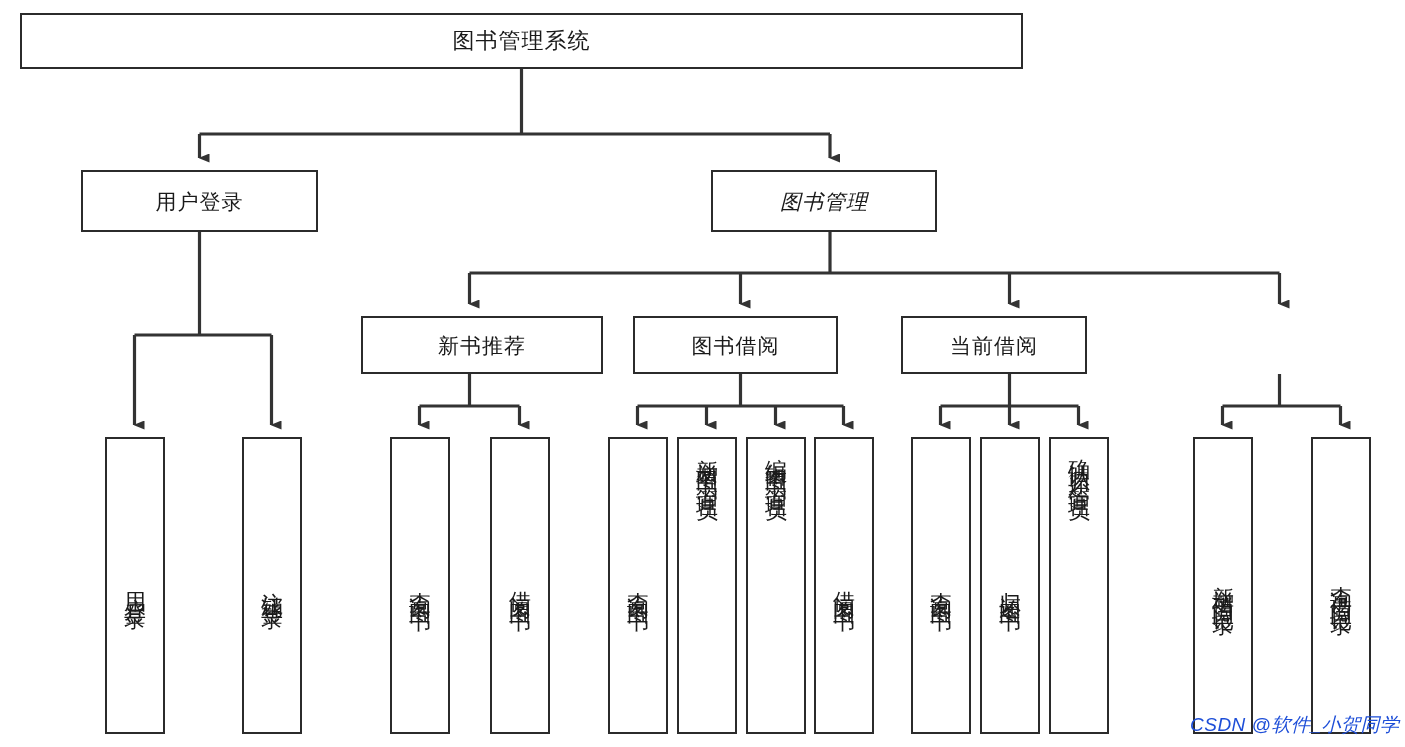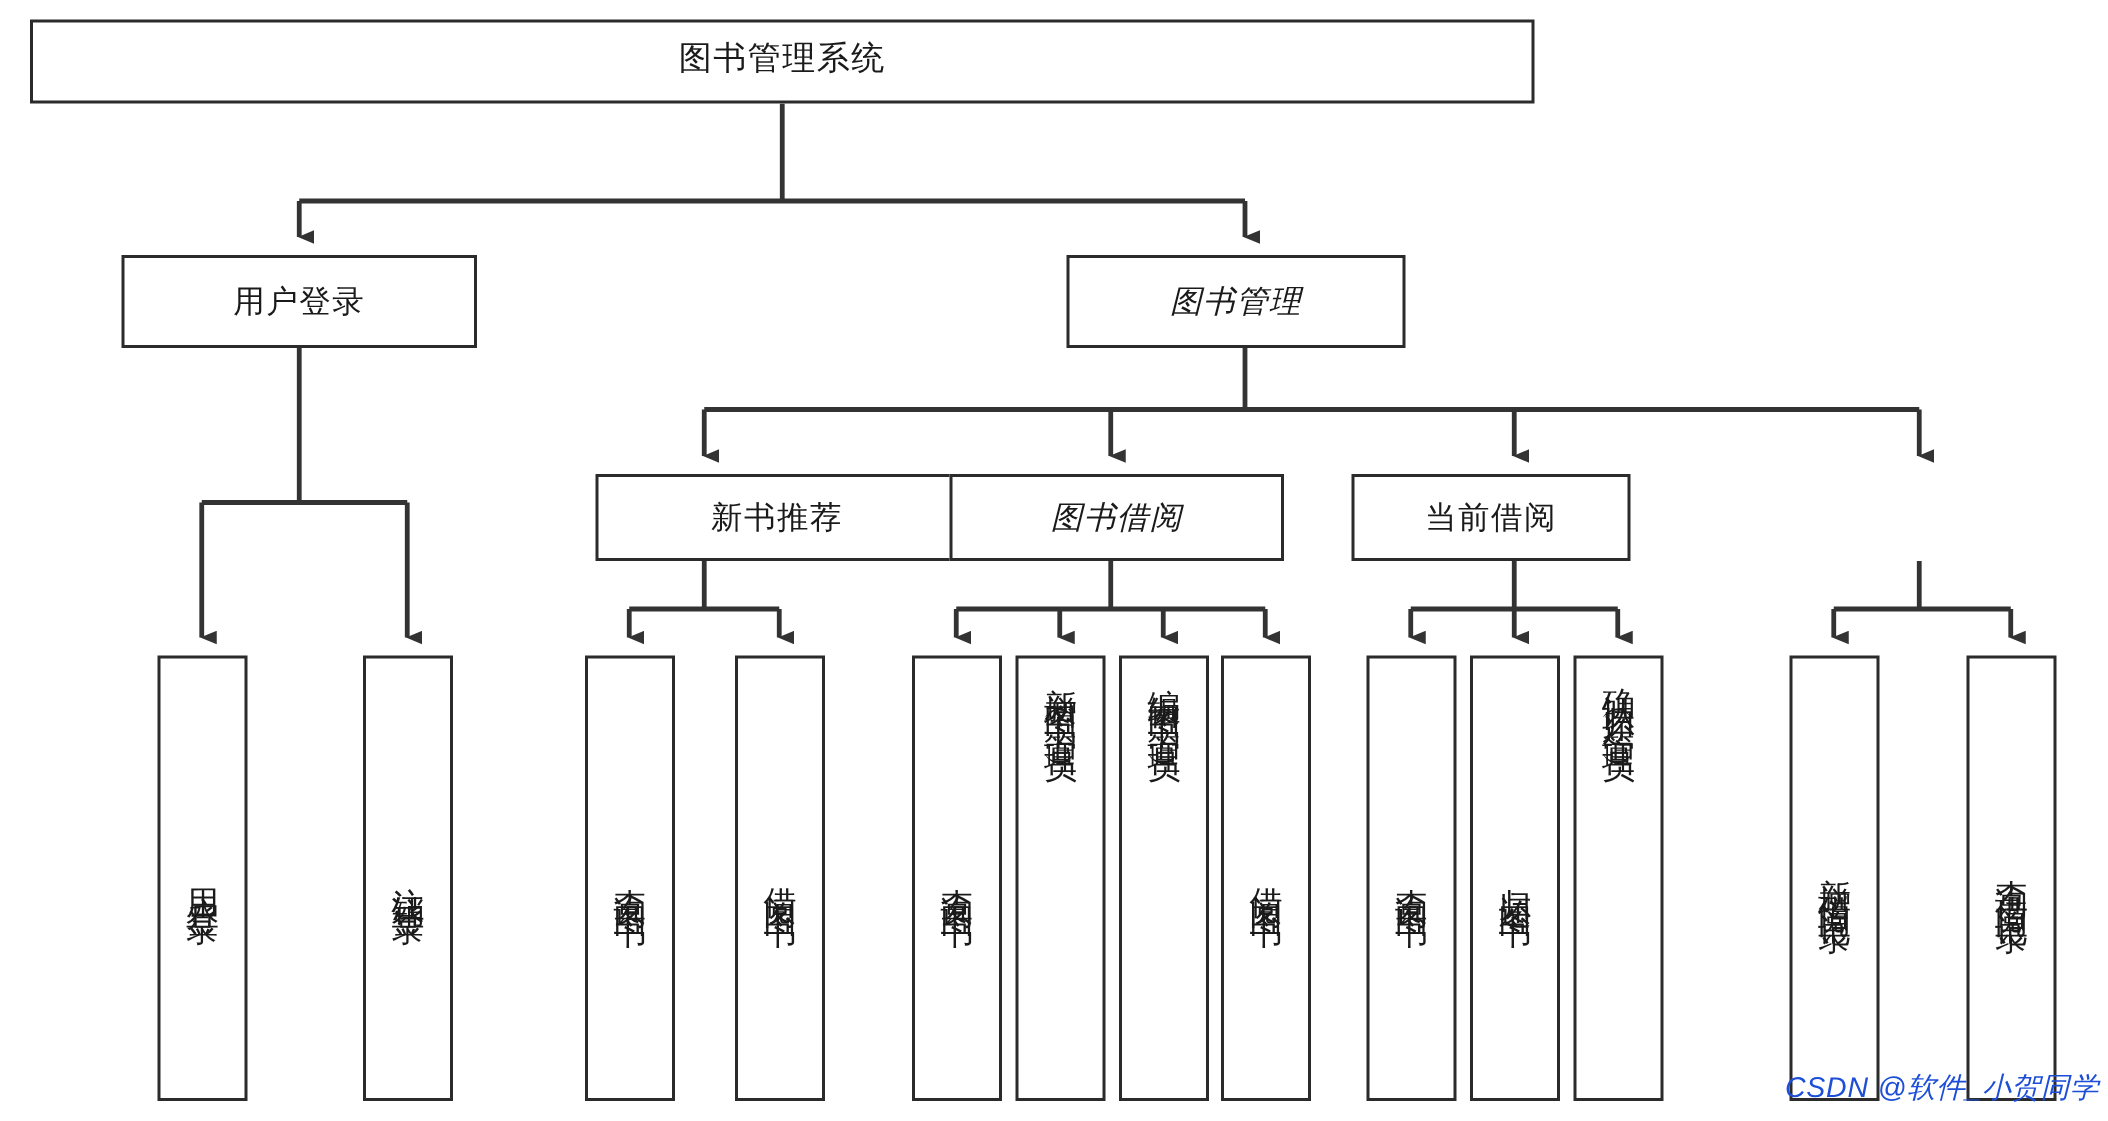--- a/index.html
+++ b/index.html
@@ -133,35 +133,35 @@
       <path d="M 1009.5 406 L 1009.5 425" marker-end="url(#arrowhead)"></path>
       <path d="M 1078.5 406 L 1078.5 425" marker-end="url(#arrowhead)"></path>
 
       <path d="M 1279.5 374 L 1279.5 406"></path>
       <path d="M 1222.5 406 L 1340.5 406"></path>
       <path d="M 1222.5 406 L 1222.5 425" marker-end="url(#arrowhead)"></path>
       <path d="M 1340.5 406 L 1340.5 425" marker-end="url(#arrowhead)"></path>
     </g>
   </svg>
 
-  <div class="node h root" style="left:20px; top:13px; width:1003px; height:56px;font-family:Liberation Mono, monospace;">
+  <div class="node h root" style="left:20px; top:13px; width:1003px; height:56px;">
     <span class="label">图书管理系统</span>
   </div>
 
   <div class="node h" style="left:81px; top:170px; width:237px; height:62px;">
     <span class="label">用户登录</span>
   </div>
   <div class="node h" style="left:711px; top:170px; width:226px; height:62px;font-style:italic;">
     <span class="label">图书管理</span>
   </div>
 
-  <div class="node h" style="left:361px; top:316px; width:242px; height:58px;margin-left:36px;">
+  <div class="node h" style="left:361px; top:316px; width:242px; height:58px;">
     <span class="label">新书推荐</span>
   </div>
-  <div class="node h" style="left:633px; top:316px; width:223px; height:58px;font-style:italic;">
+  <div class="node h" style="left:633px; top:316px; width:205px; height:58px;">
     <span class="label">图书借阅</span>
   </div>
   <div class="node h" style="left:901px; top:316px; width:186px; height:58px;">
     <span class="label">当前借阅</span>
   </div>
 
   <div class="node v centered" style="left:105px; top:437px; width:60px; height:297px;">
     <span class="label">用户登录</span>
   </div>
   <div class="node v centered" style="left:242px; top:437px; width:60px; height:297px;">

